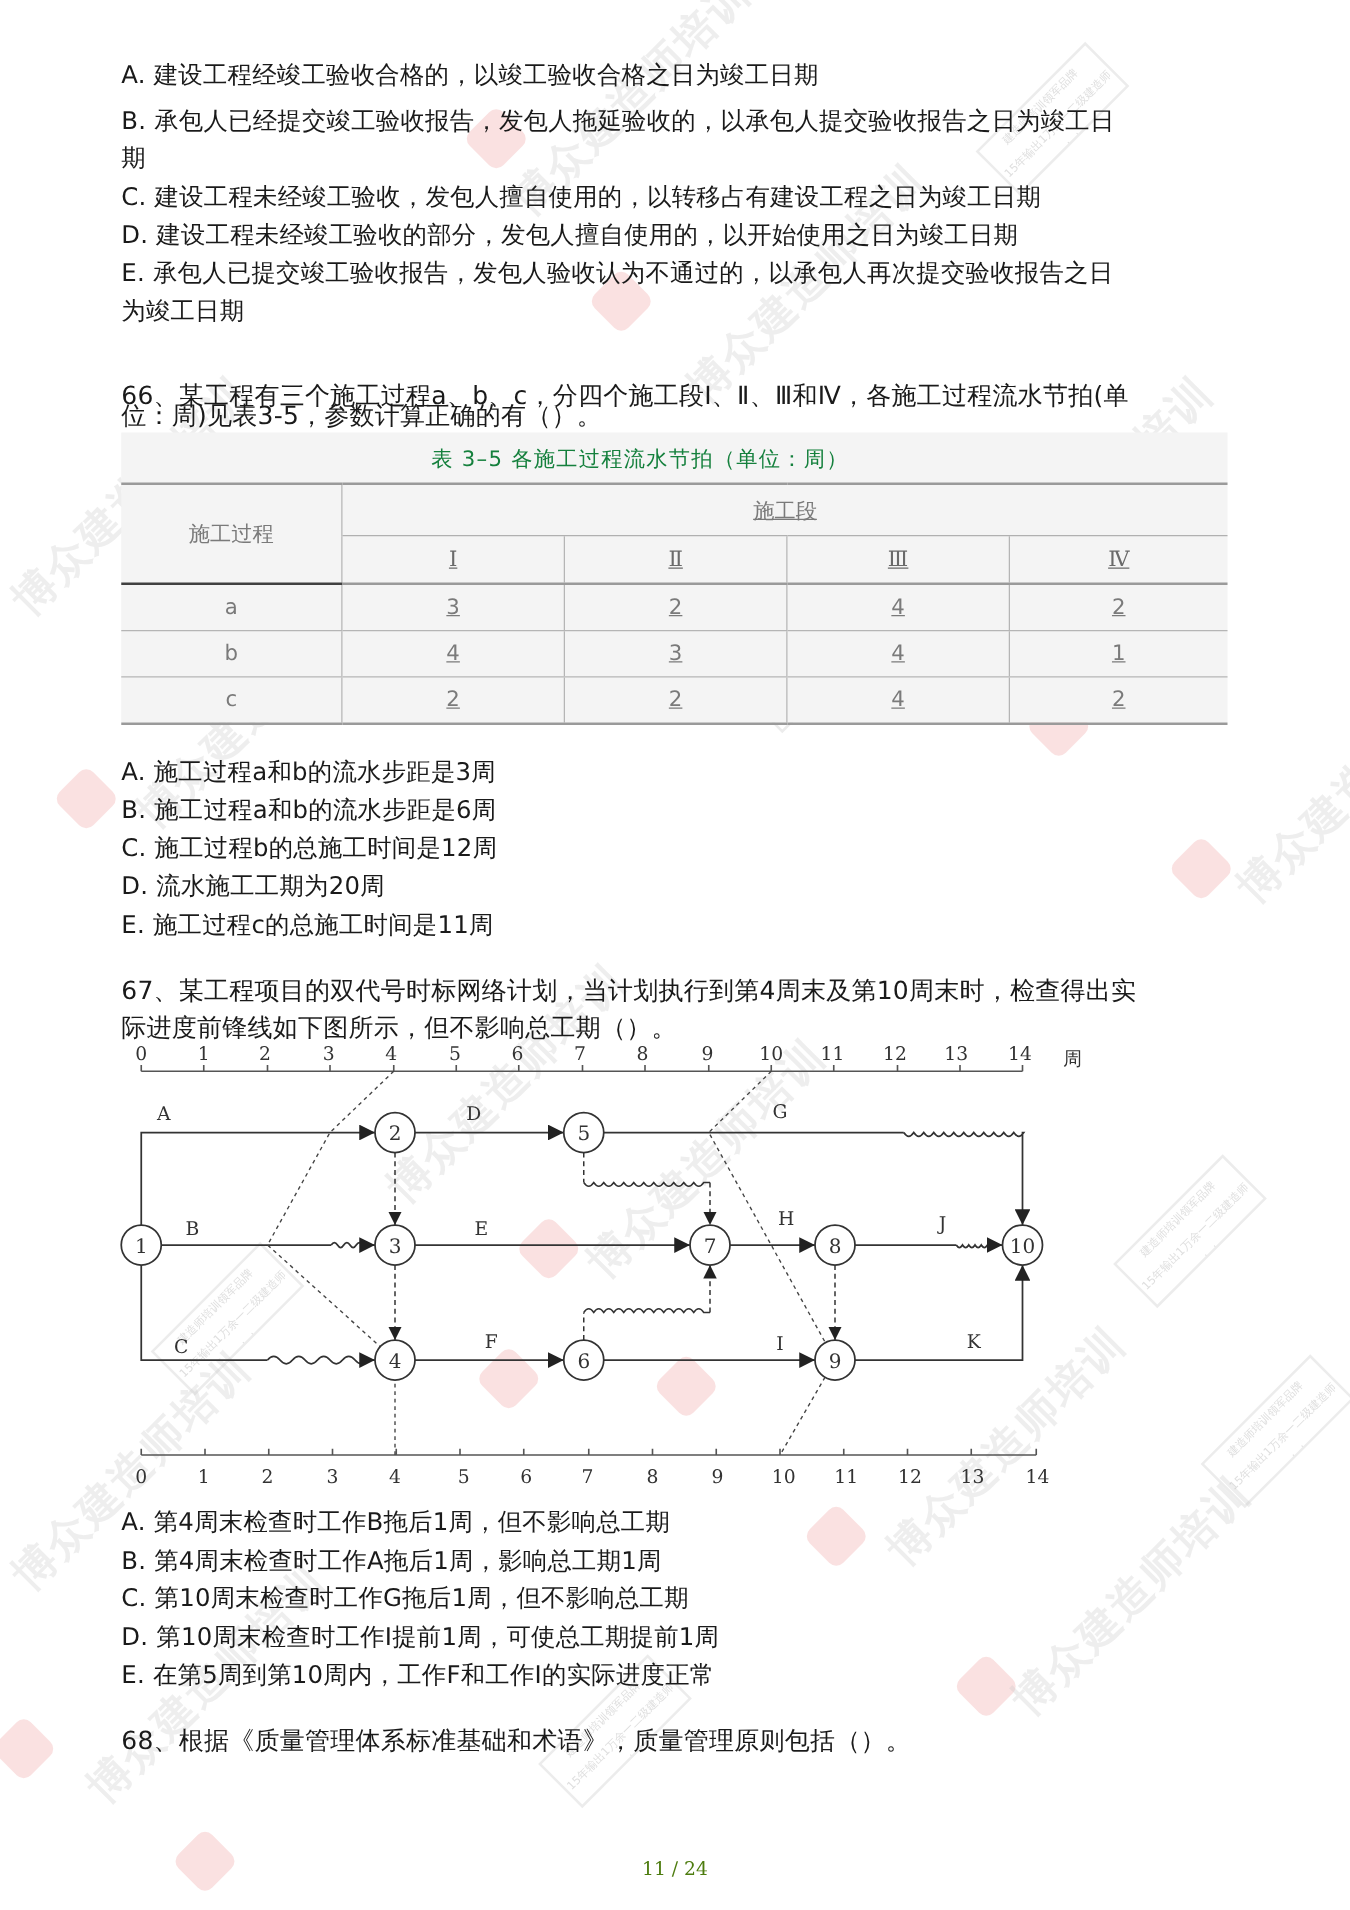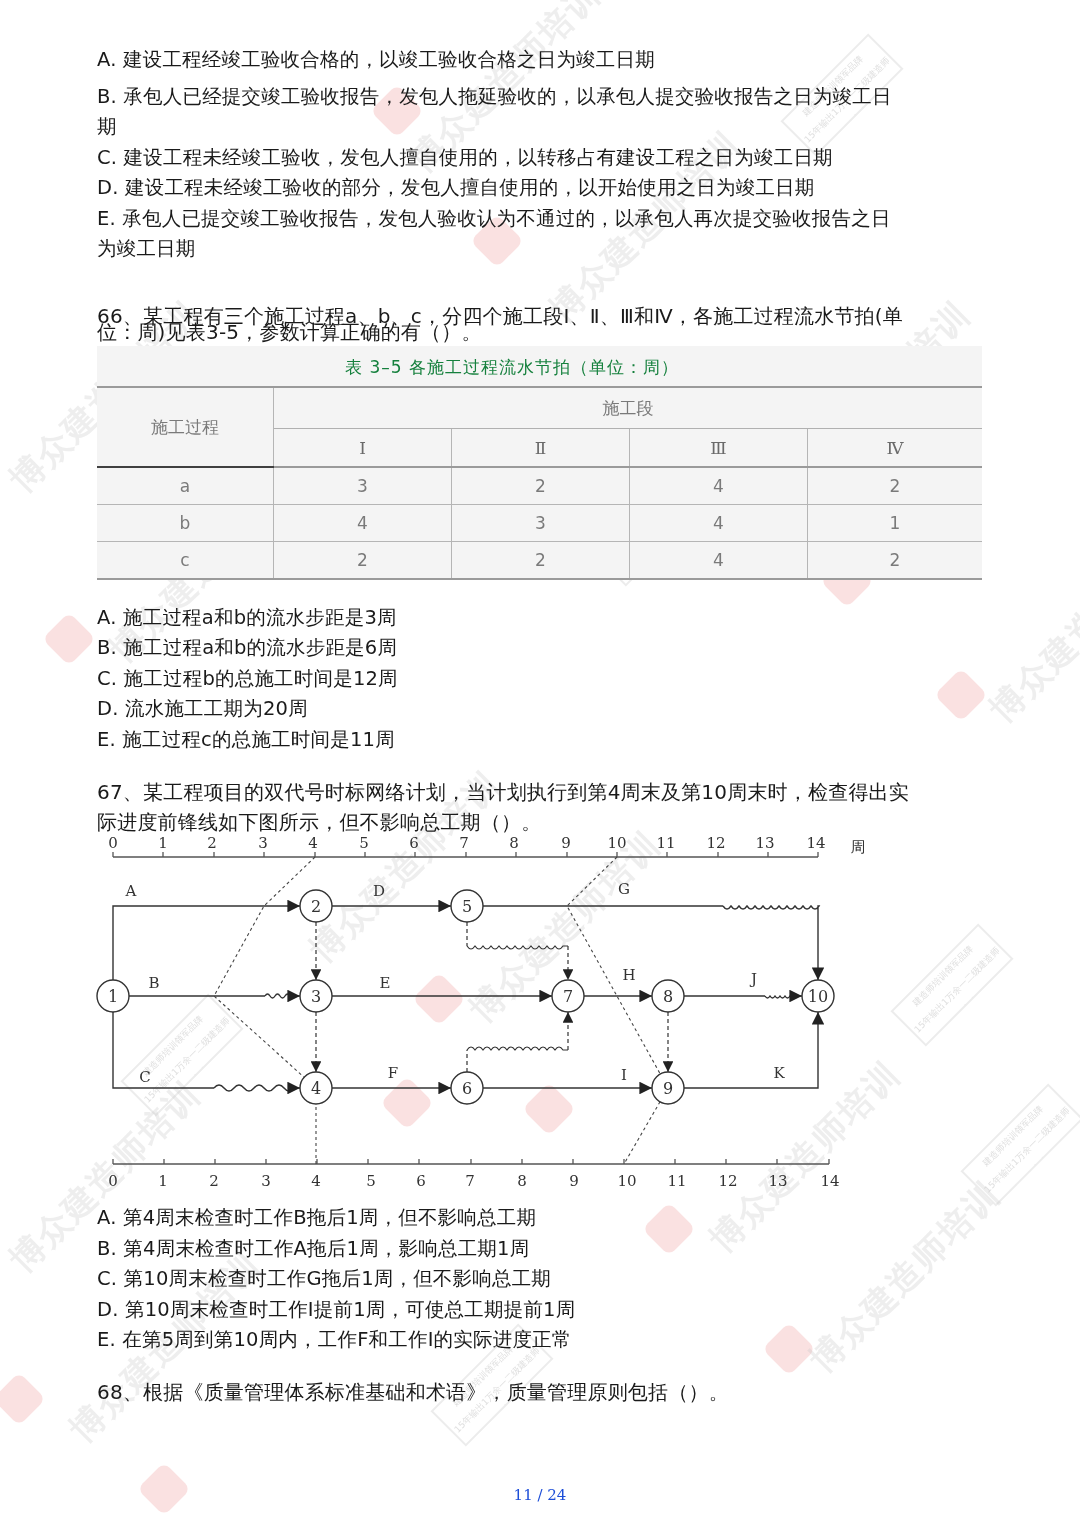--- a/index.html
+++ b/index.html
@@ -8,25 +8,25 @@
   .line { position: absolute; left: 97px; font-size: 19.5px; line-height: 30px; white-space: nowrap; letter-spacing: 0.2px; }
   .q { font-size: 20px; }
   .caption { position: absolute; left: 345px; top: 356px; font-size: 17px; color: #15803d; letter-spacing: 1px; }
   .table-wrap { position: absolute; left: 97px; top: 346px; width: 885px; height: 232px; background: #f4f4f4; }
   table.t35 { position: absolute; left: 0; top: 40px; width: 885px; border-collapse: collapse; color: #7a7a7a; font-size: 17px; }
   table.t35 td, table.t35 th { text-align: center; font-weight: normal; padding: 0; }
   table.t35 .hdr1 td { height: 40px; border-top: 2px solid #9a9a9a; }
   table.t35 .hdr2 td { height: 37px; border-top: 1px solid #b0b0b0; border-bottom: 2px solid #9a9a9a; }
   table.t35 .row td { height: 36px; border-bottom: 1px solid #b5b5b5; }
   table.t35 .row:last-child td { border-bottom: 2px solid #9a9a9a; }
-  table.t35 .vl { border-left: 1px solid #b5b5b5; }
+  table.t35 .vl { border-left: 1px solid #b5b5b5; text-decoration: underline; }
   .roman { font-family: "DejaVu Serif", serif; font-size: 17px; color: #6a6a6a; }
   .diagram { position: absolute; left: 0; top: 830px; width: 1080px; height: 370px; }
   .diagram text { font-family: "DejaVu Serif", "Liberation Serif", serif; fill: #333; }
-  .pageno { position: absolute; left: 0; width: 1080px; top: 1486px; text-align: center; font-family: "DejaVu Serif", serif; font-size: 15px; color: #1d4ed8; }
+  .pageno { position: absolute; left: 0; width: 1080px; top: 1486px; text-align: center; font-family: "DejaVu Serif", serif; font-size: 15px; color: #4d7c0f; }
   .wm { position: absolute; pointer-events: none; }
   .wm-text { position: absolute; font-size: 34px; font-weight: bold; color: rgba(200,200,200,0.30); transform: rotate(-45deg); transform-origin: left top; white-space: nowrap; letter-spacing: 2px; }
   .wm-logo { position: absolute; width: 38px; height: 38px; background: rgba(230,120,120,0.22); border-radius: 8px; transform: rotate(-45deg); }
   .wm-stamp { position: absolute; width: 120px; height: 46px; border: 2px solid rgba(200,200,200,0.35); transform: rotate(-45deg); font-size: 9px; color: rgba(190,190,190,0.5); line-height: 20px; text-align: center; overflow: hidden; }
 </style>
 </head>
 <body>
 
 <div class="wm">
   <div class="wm-logo" style="left:378px;top:92px;"></div>

